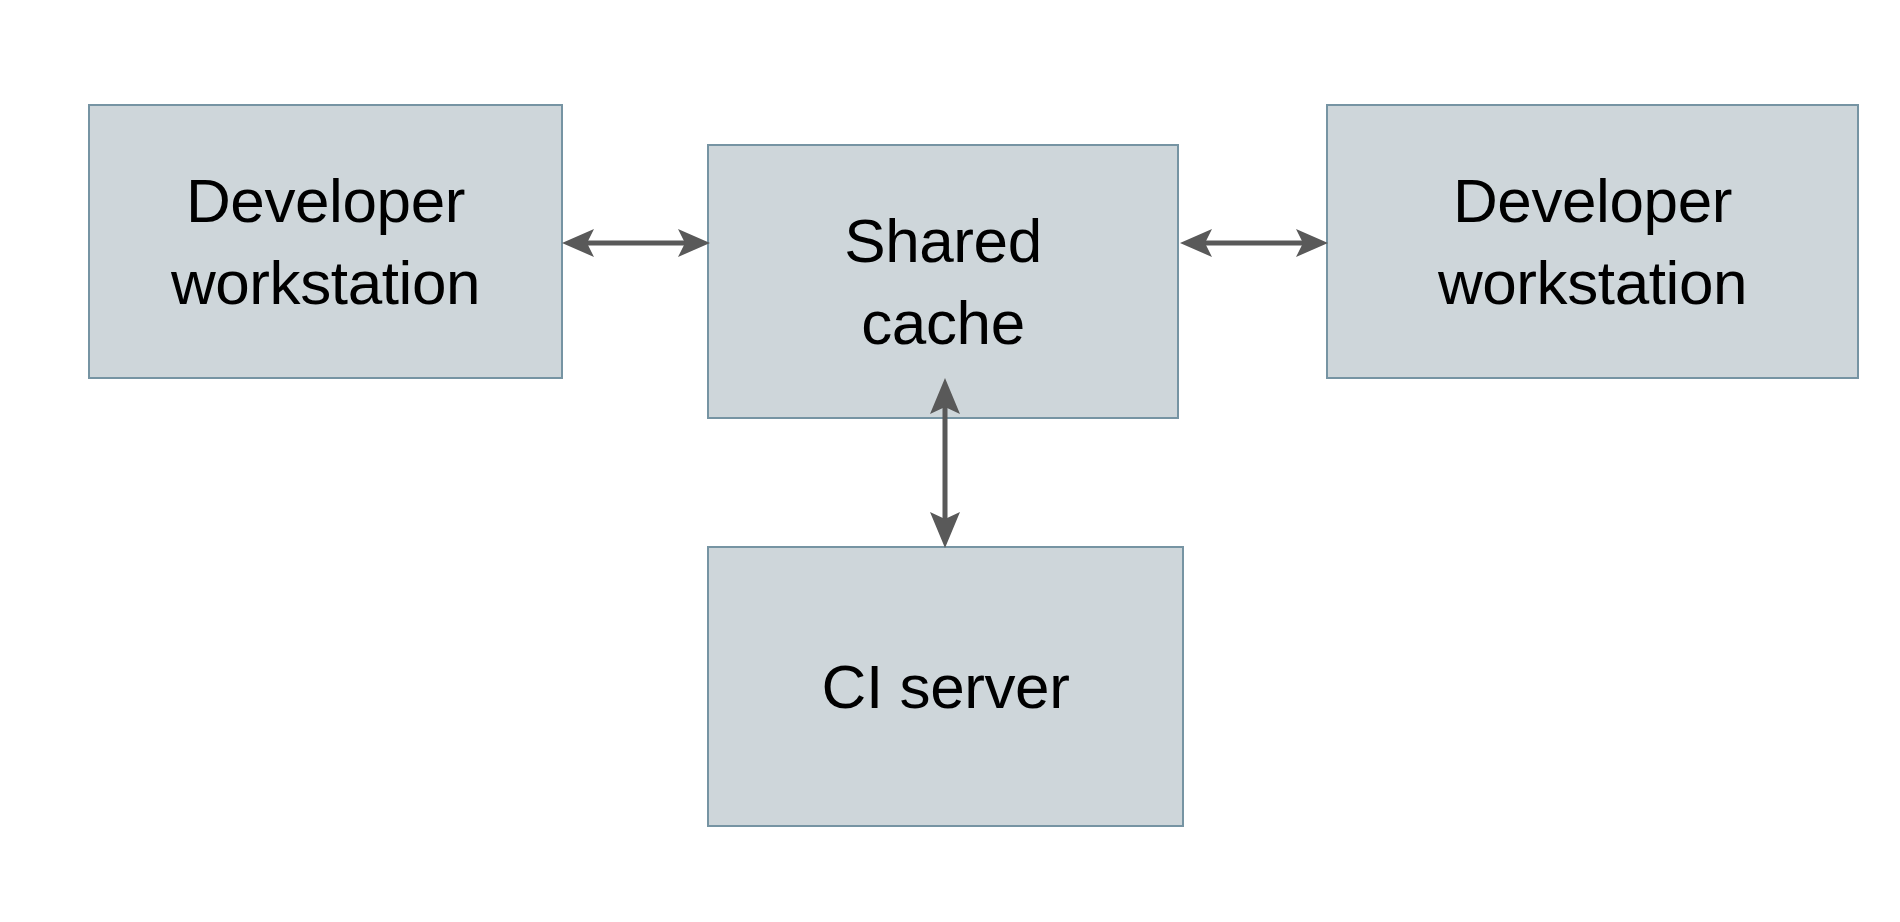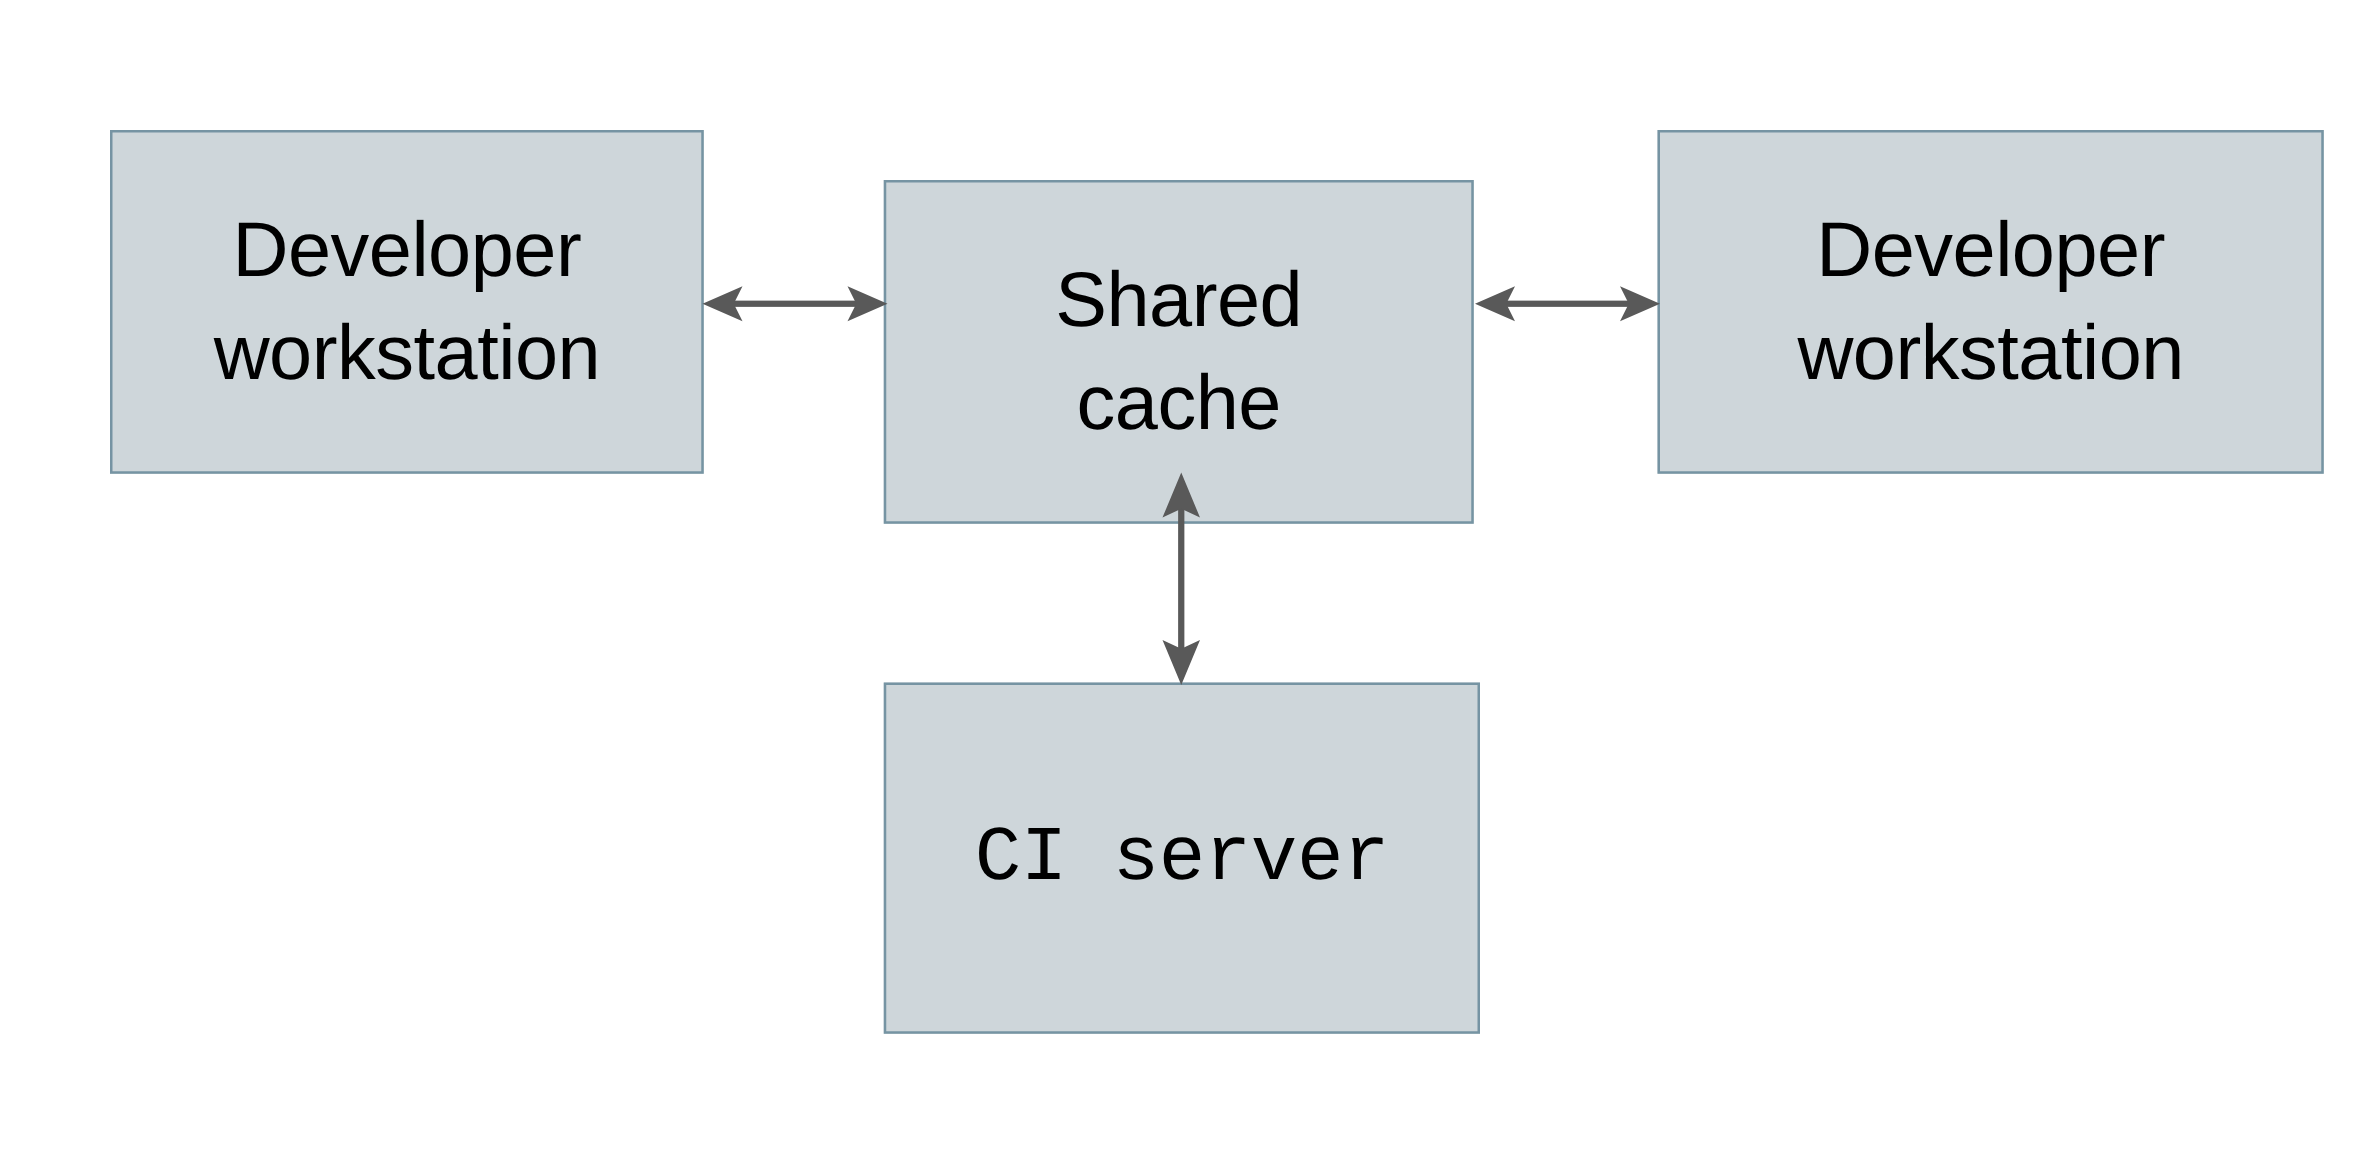--- a/index.html
+++ b/index.html
@@ -44,21 +44,21 @@
     pointer-events: none;
   }
   .edge svg {
     display: block;
     overflow: visible;
   }
   
   #node-dev-left   { left: 88px;  top: 104px; width: 475px; height: 275px; }
   #node-shared     { left: 707px; top: 104px; width: 472px; height: 275px; margin-top: 40px; }
   #node-dev-right  { left: 1326px;top: 104px; width: 533px; height: 275px; }
-  #node-ci         { left: 707px; top: 546px; width: 477px; height: 281px; font-family: Liberation Mono, monospace; }
+  #node-ci         { left: 707px; top: 546px; width: 477px; height: 281px; }
 
   #edge-left  { left: 560px;  top: 213px; width: 152px; height: 62px; }
   #edge-right { left: 1178px; top: 213px; width: 152px; height: 62px; }
   #edge-down  { left: 912px;  top: 376px; width: 66px;  height: 174px; }
 </style>
 </head>
 <body>
 
 <div id="canvas">
 

